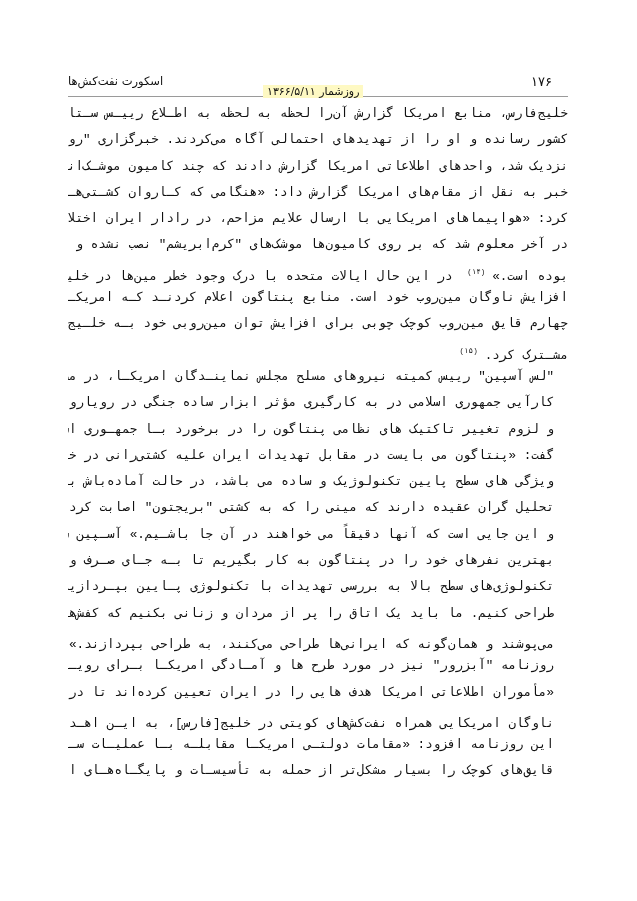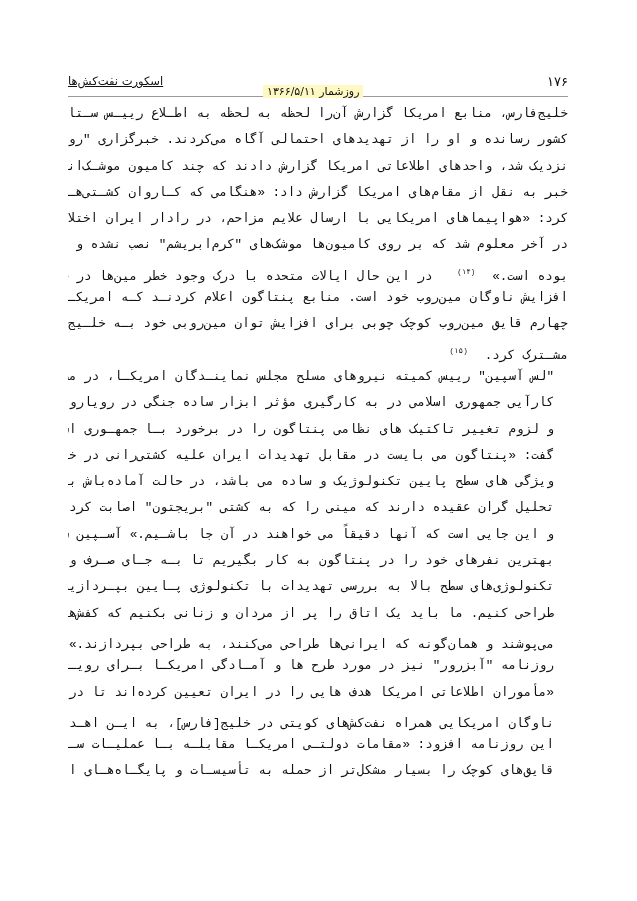--- a/index.html
+++ b/index.html
@@ -33,32 +33,31 @@
     .header-rule {
       position: absolute;
       left: 0;
       right: 0;
       top: 26px;
       height: 0;
       border-top: 1px solid #9a9a9a;
     }
     .page-number {
       position: absolute;
-      right: 0;
+      right: 16px;
       top: 4px;
       font-size: 13px;
       letter-spacing: 0.5px;
     }
     .book-title {
       position: absolute;
       left: 0;
       top: 4px;
       font-size: 11.5px;
       direction: rtl;
-      text-decoration: underline;
     }
     .section-label {
       position: absolute;
       left: 195px;
       top: 15px;
       background: #fef9c3;
       padding: 0 4px;
       font-size: 11px;
       direction: rtl;
       white-space: nowrap;
@@ -89,21 +88,21 @@
       overflow: hidden;
       height: 26.3px;
       font-family: Liberation Mono, monospace;
     }
     .line.last {
       text-align-last: right;
     }
     .fn {
       font-size: 7.5px;
       vertical-align: 6px;
-      margin: 0 17px;
+      margin: 0 7px;
     }
   </style>
 </head>
 <body>
 
 <div class="page">
 
   <div class="header">
     <span class="page-number">۱۷۶</span>
     <span class="book-title">اسکورت نفت‌کش‌ها</span>

